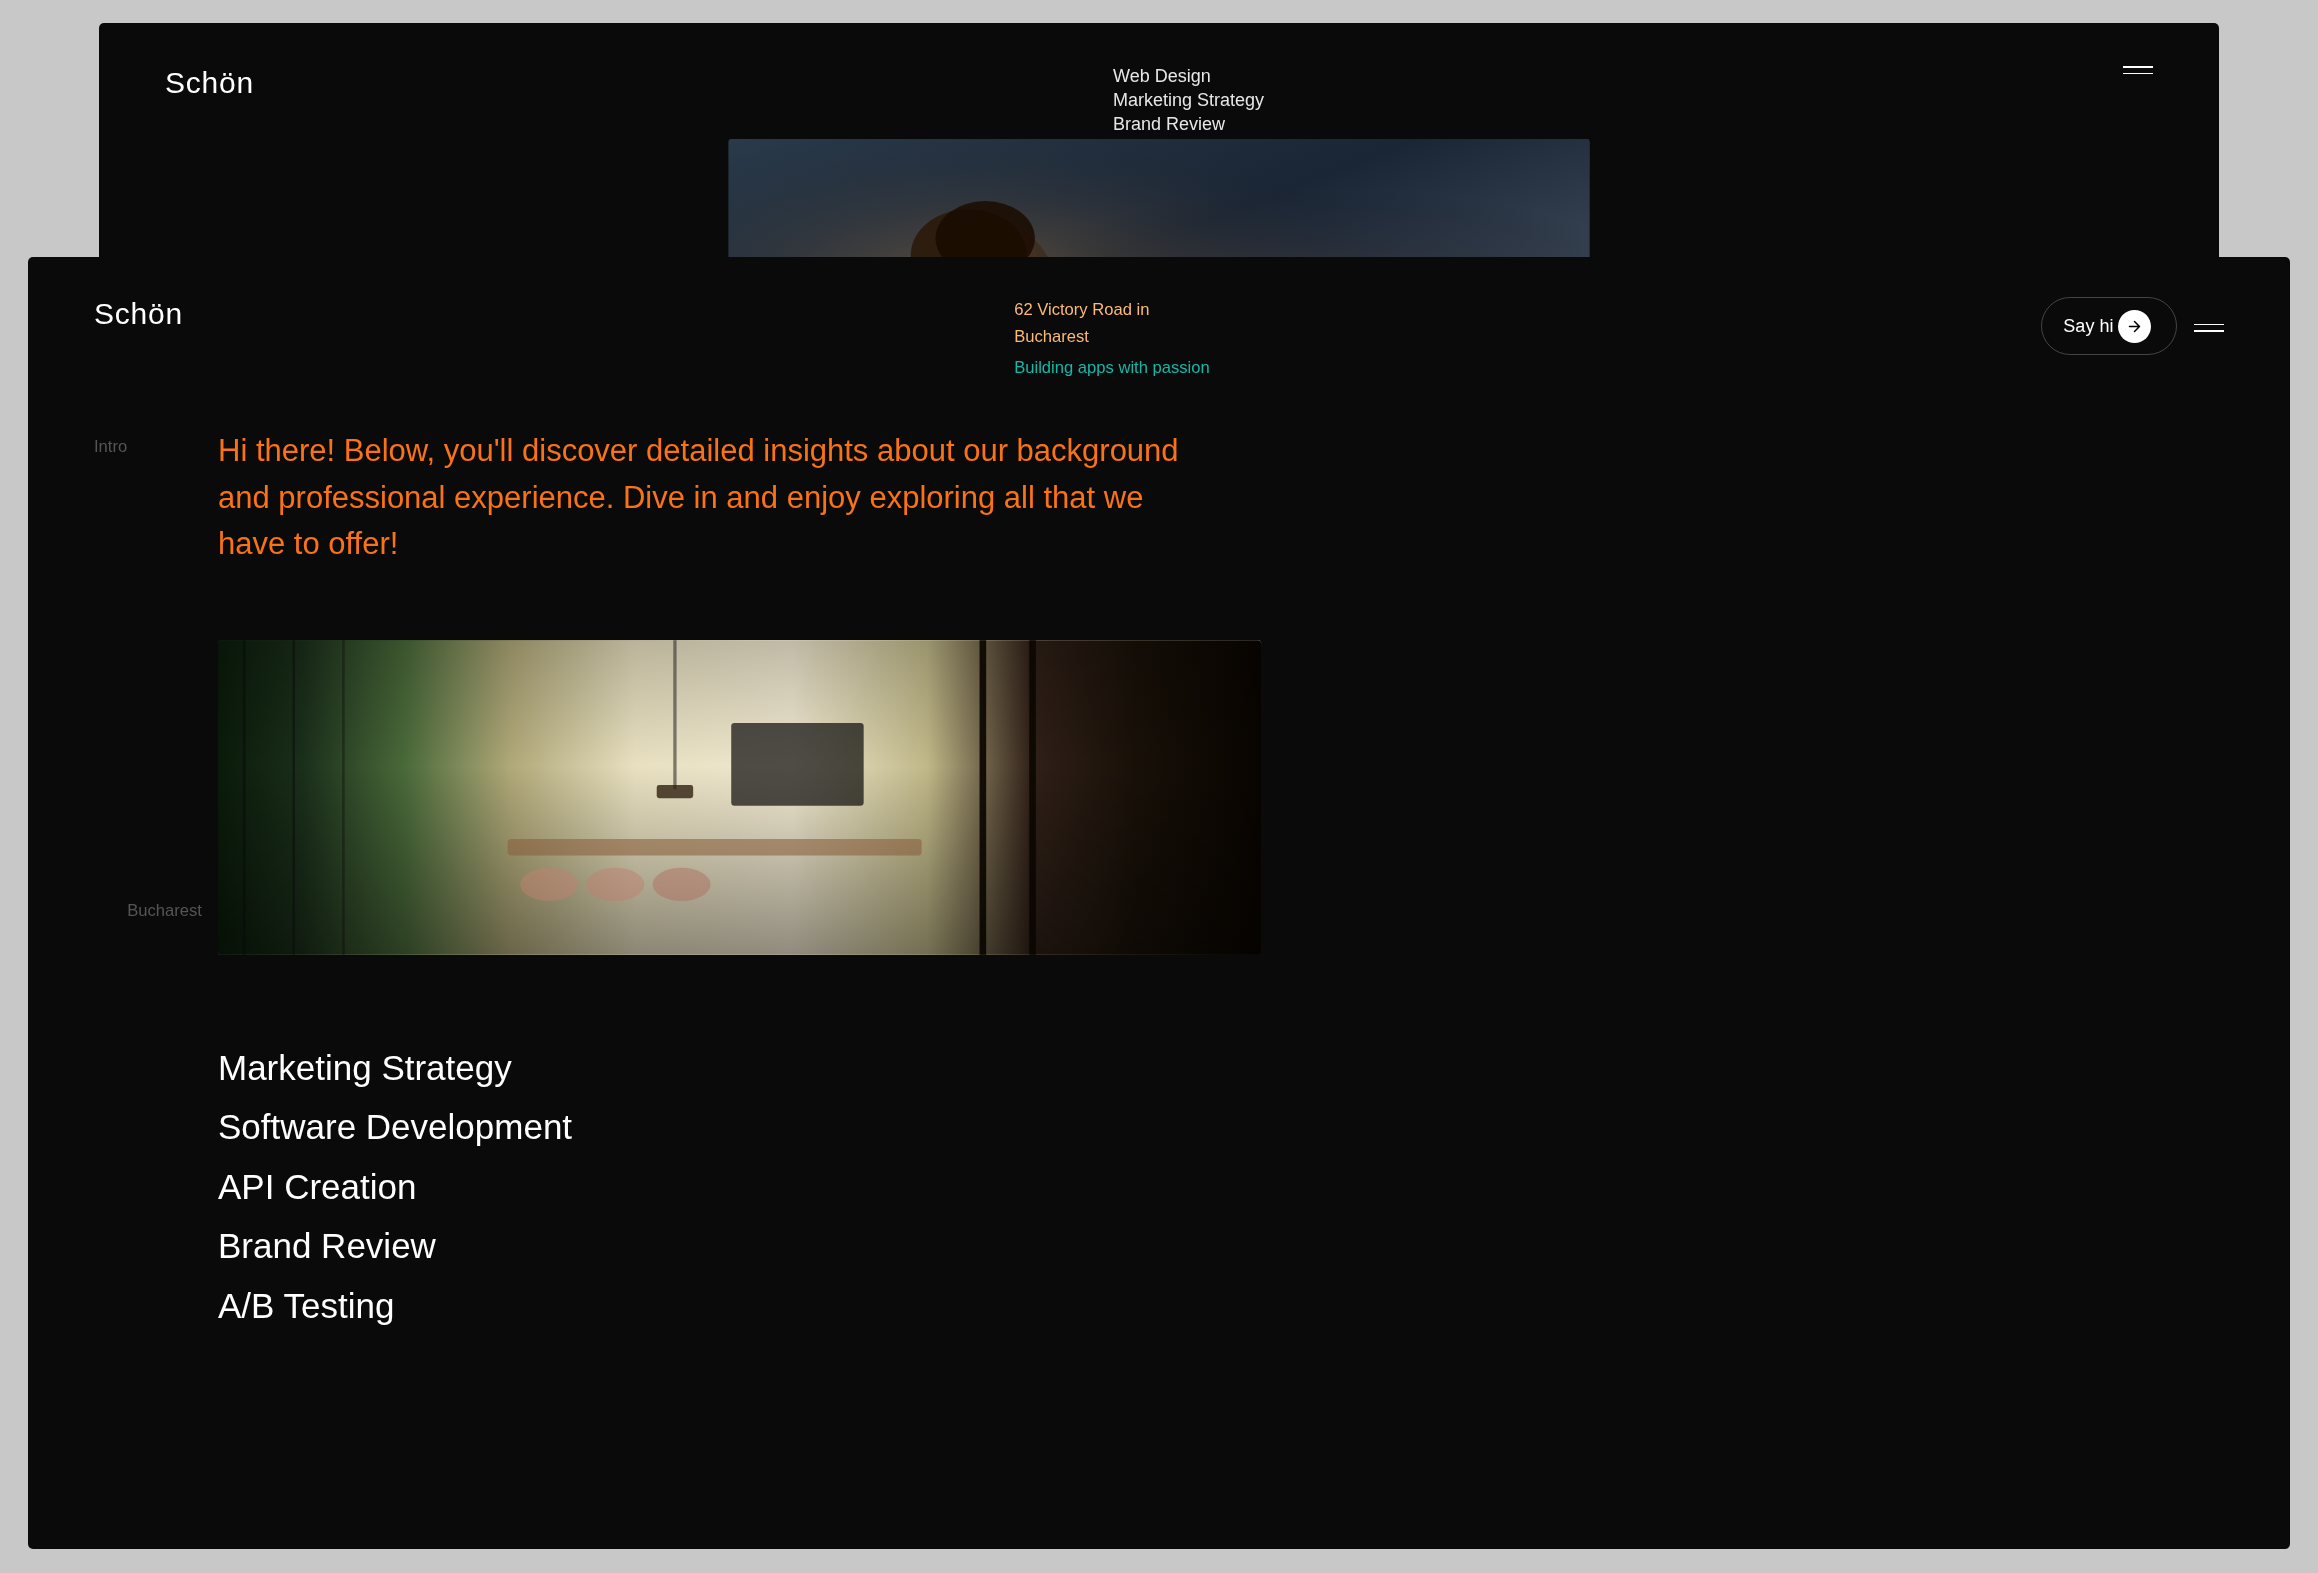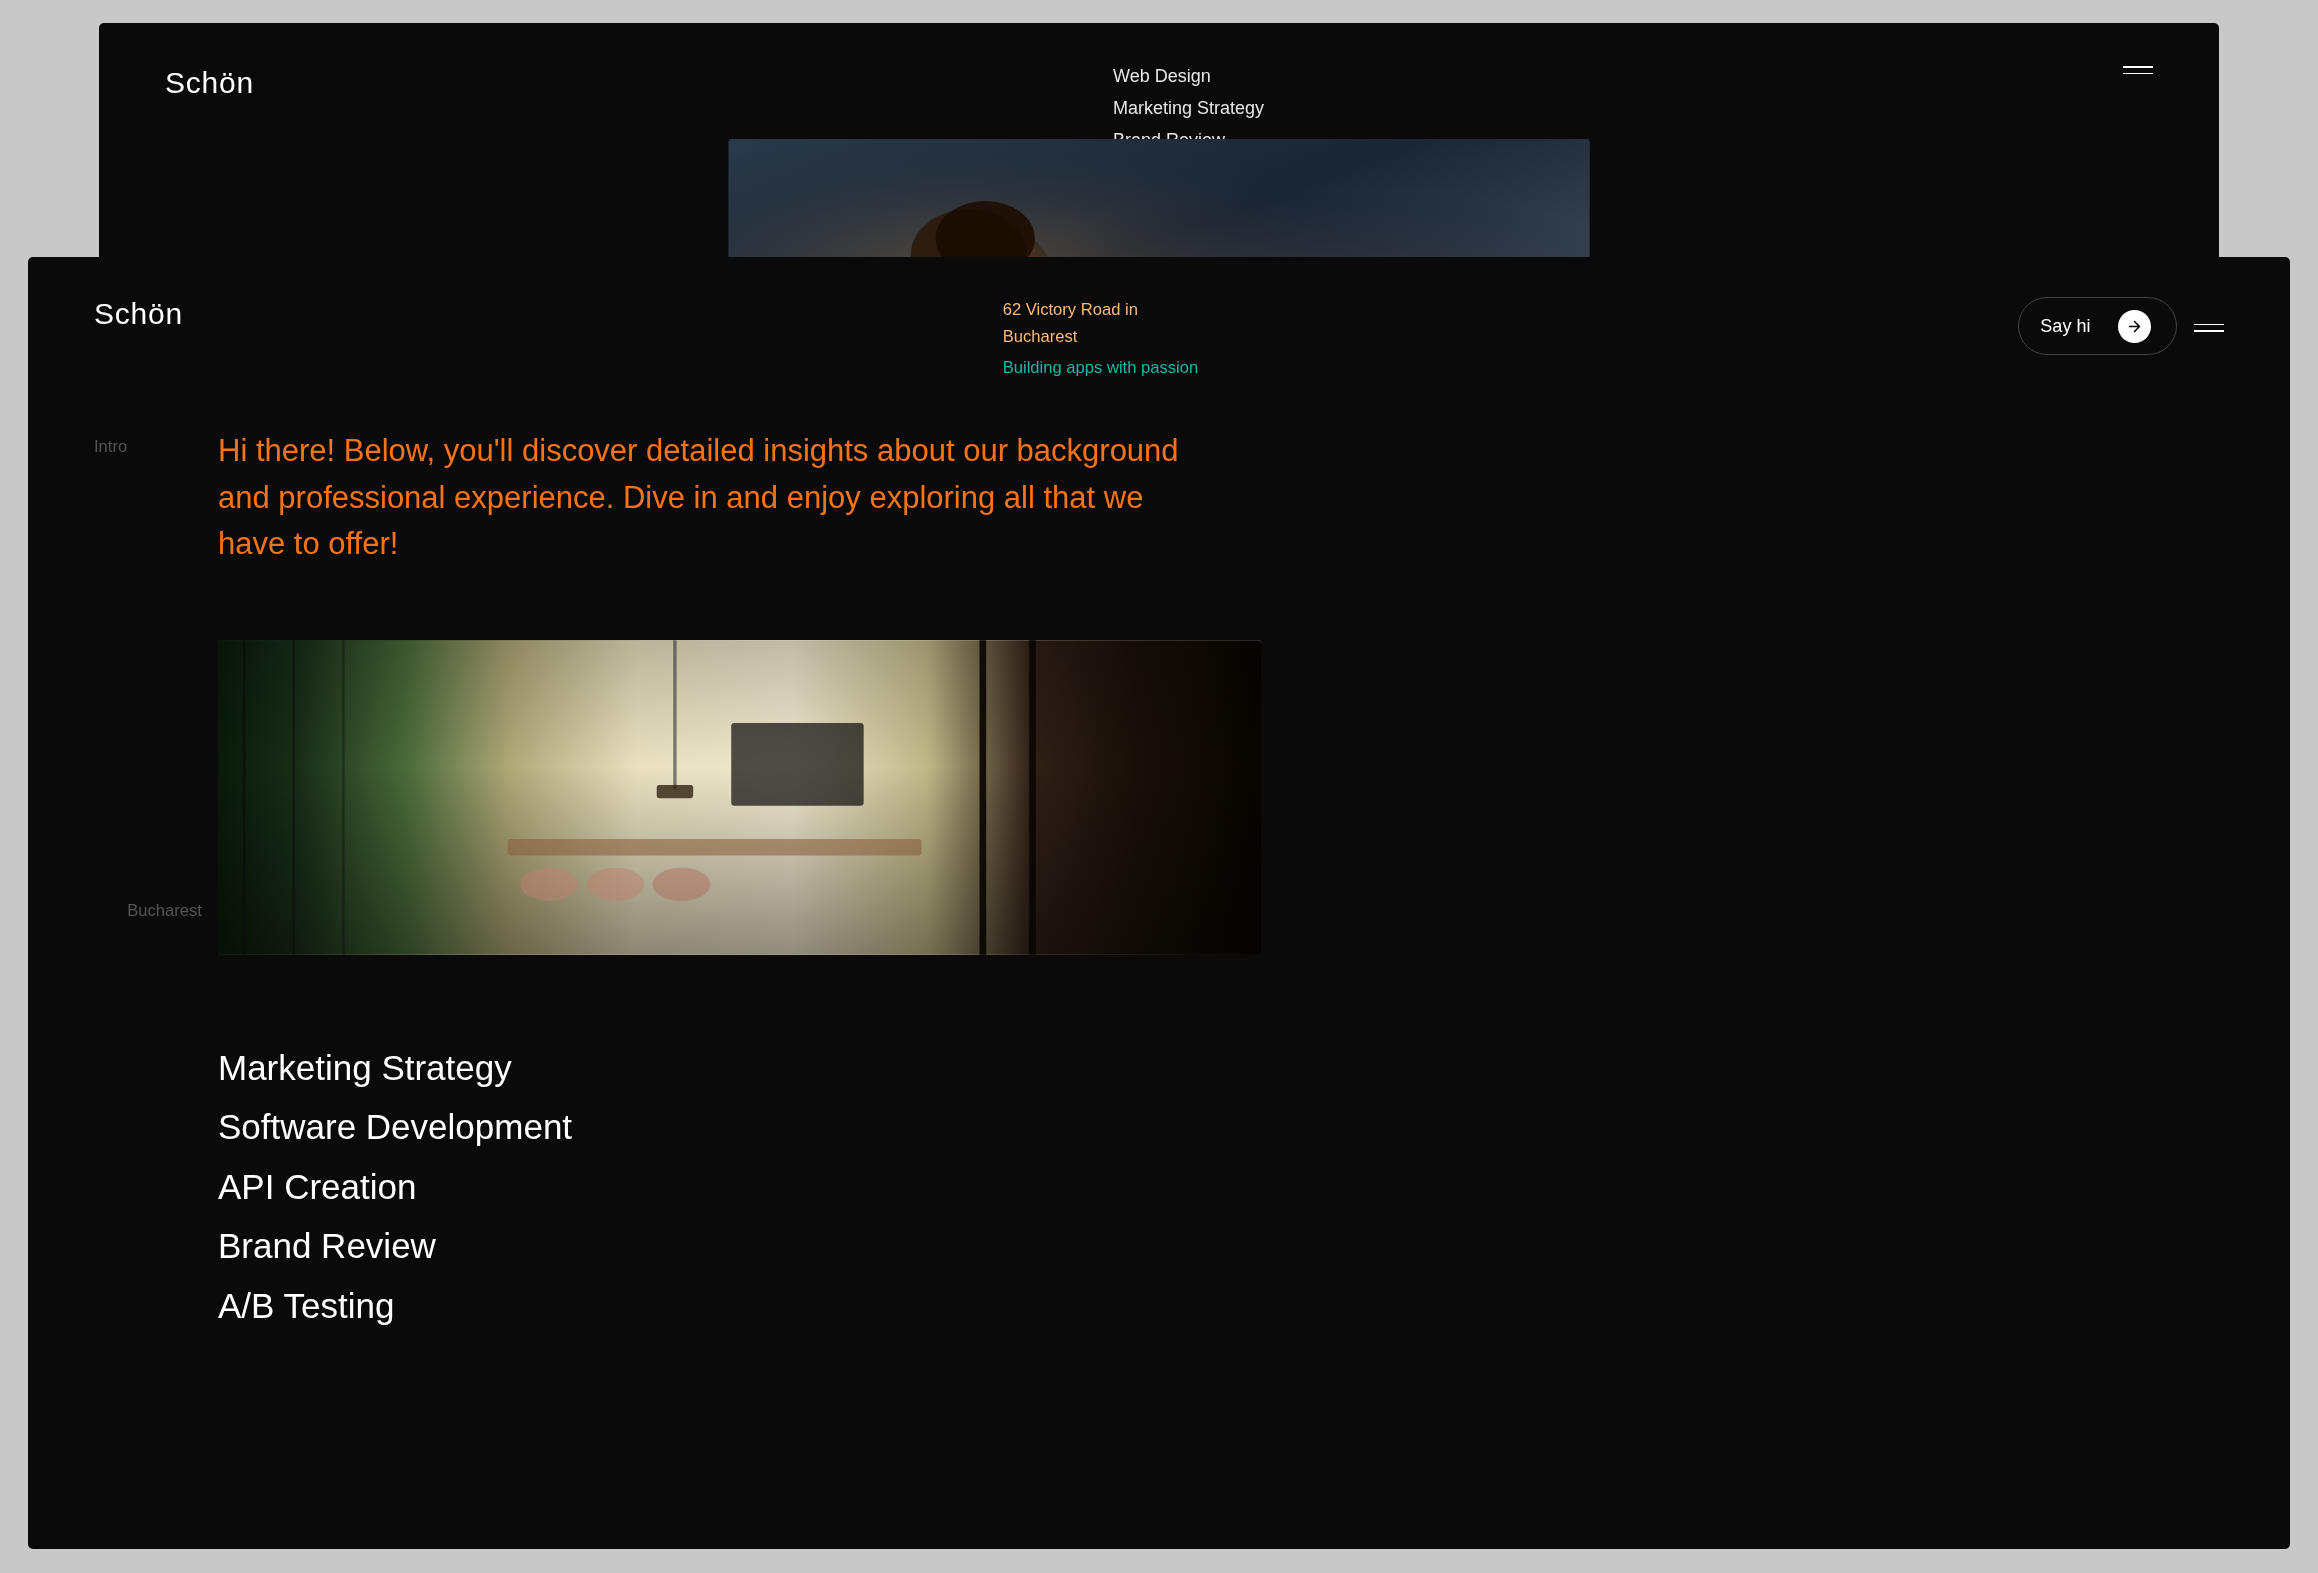--- a/index.html
+++ b/index.html
@@ -34,21 +34,21 @@
     .card1-logo {
       color: #ffffff;
       font-size: 30px;
       font-weight: 400;
       letter-spacing: 0.8px;
     }
 
     .card1-nav {
       display: flex;
       flex-direction: column;
-      gap: 11px;
+      gap: 3px;
     }
 
     .card1-nav a {
       color: #ffffff;
       text-decoration: none;
       font-size: 18px;
       opacity: 0.9;
     }
 
     .card1-tagline {
@@ -211,21 +211,21 @@
 
     .main-col {
       flex: 1;
       position: relative;
     }
 
     
     .say-hi-btn {
       display: flex;
       align-items: center;
-      gap: 28px;
+      gap: 5px;
       border: 1.2px solid #444444;
       border-radius: 41px;
       padding: 11.6px 25px 11.6px 21.5px;
       cursor: pointer;
       background: transparent;
     }
 
     .say-hi-label {
       color: #ffffff;
       font-size: 18px;

